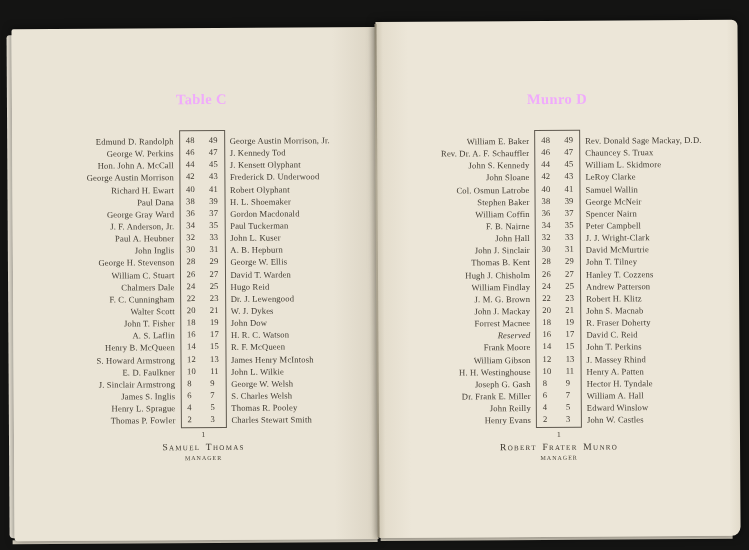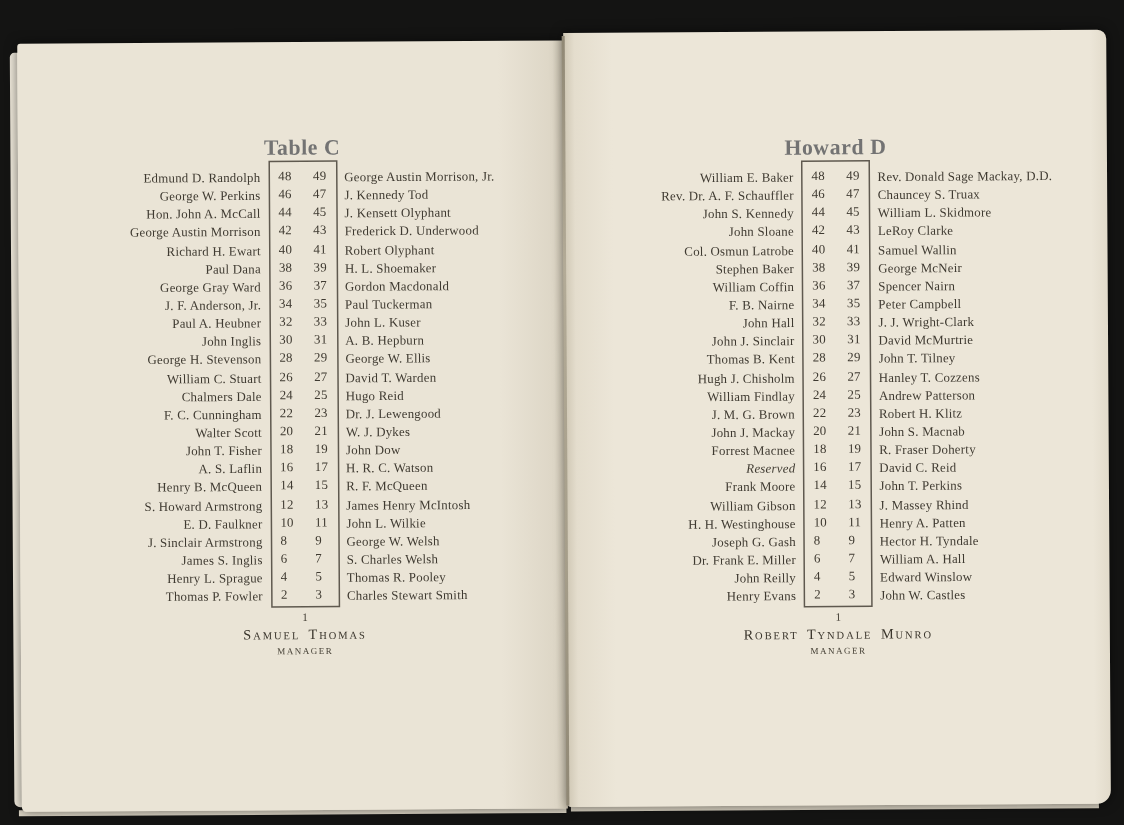--- a/index.html
+++ b/index.html
@@ -30,22 +30,22 @@
     border-radius:0 6px 9px 2px;
   }
   .gutter-line{position:absolute;left:376px;top:24px;width:2px;height:513px;
     background:linear-gradient(to bottom,#8f8774,#b3ab97 30%,#a59d89 70%,#8f8774);}
 
   .page-content{position:absolute;display:flex;flex-direction:column;align-items:center;}
   .content-left{left:14px;top:90px;width:363px;transform:translateX(7px);}
   .content-right{left:377px;top:92px;width:362px;}
 
   .table-title{
-    font-size:14.5px;font-weight:700;letter-spacing:0.4px;color:#737373;
-    margin-bottom:0;line-height:16px;
+    font-size:14.5px;font-weight:700;letter-spacing:0.4px;color:#f0abfc;
+    margin-bottom:23px;line-height:16px;
   }
   .seat-table{display:flex;align-items:flex-start;}
   .col-names{width:150px;display:flex;flex-direction:column;padding-top:5px;}
   .col-names-left{text-align:right;}
   .col-names-right{text-align:left;}
   .num-box{
     box-sizing:border-box;width:46px;margin:0 5px;padding:3px 6px 2px 6px;
     border:1px solid var(--rule);display:flex;justify-content:space-between;
     background:transparent;
   }
@@ -188,21 +188,21 @@
             <div class="cell">Thomas R. Pooley</div>
             <div class="cell">Charles Stewart Smith</div>
           </div>
       </div>
       <div class="head-seat">1</div>
       <div class="manager-name">Samuel Thomas</div>
       <div class="manager-role">Manager</div>
     </div>
 
     <div class="page-content content-right">
-      <div class="table-title">Howard D</div>
+      <div class="table-title">Munro D</div>
       <div class="seat-table">
         <div class="col-names col-names-left">
             <div class="cell">William E. Baker</div>
             <div class="cell">Rev. Dr. A. F. Schauffler</div>
             <div class="cell">John S. Kennedy</div>
             <div class="cell">John Sloane</div>
             <div class="cell">Col. Osmun Latrobe</div>
             <div class="cell">Stephen Baker</div>
             <div class="cell">William Coffin</div>
             <div class="cell">F. B. Nairne</div>
@@ -298,18 +298,18 @@
             <div class="cell">John T. Perkins</div>
             <div class="cell">J. Massey Rhind</div>
             <div class="cell">Henry A. Patten</div>
             <div class="cell">Hector H. Tyndale</div>
             <div class="cell">William A. Hall</div>
             <div class="cell">Edward Winslow</div>
             <div class="cell">John W. Castles</div>
           </div>
       </div>
       <div class="head-seat">1</div>
-      <div class="manager-name">Robert Tyndale Munro</div>
+      <div class="manager-name">Robert Frater Munro</div>
       <div class="manager-role">Manager</div>
     </div>
 
   </div>
 </div>
 
 </body></html>

